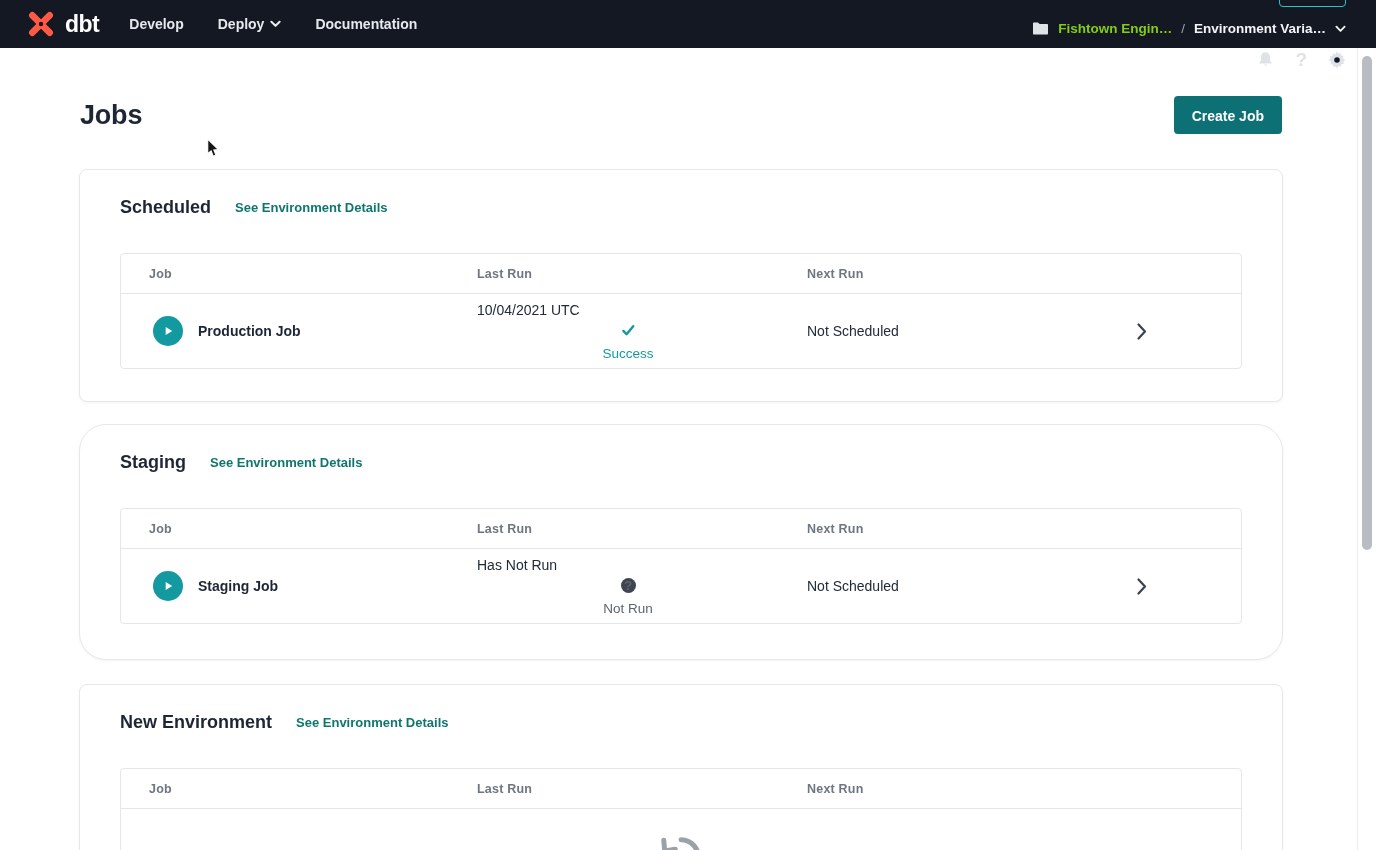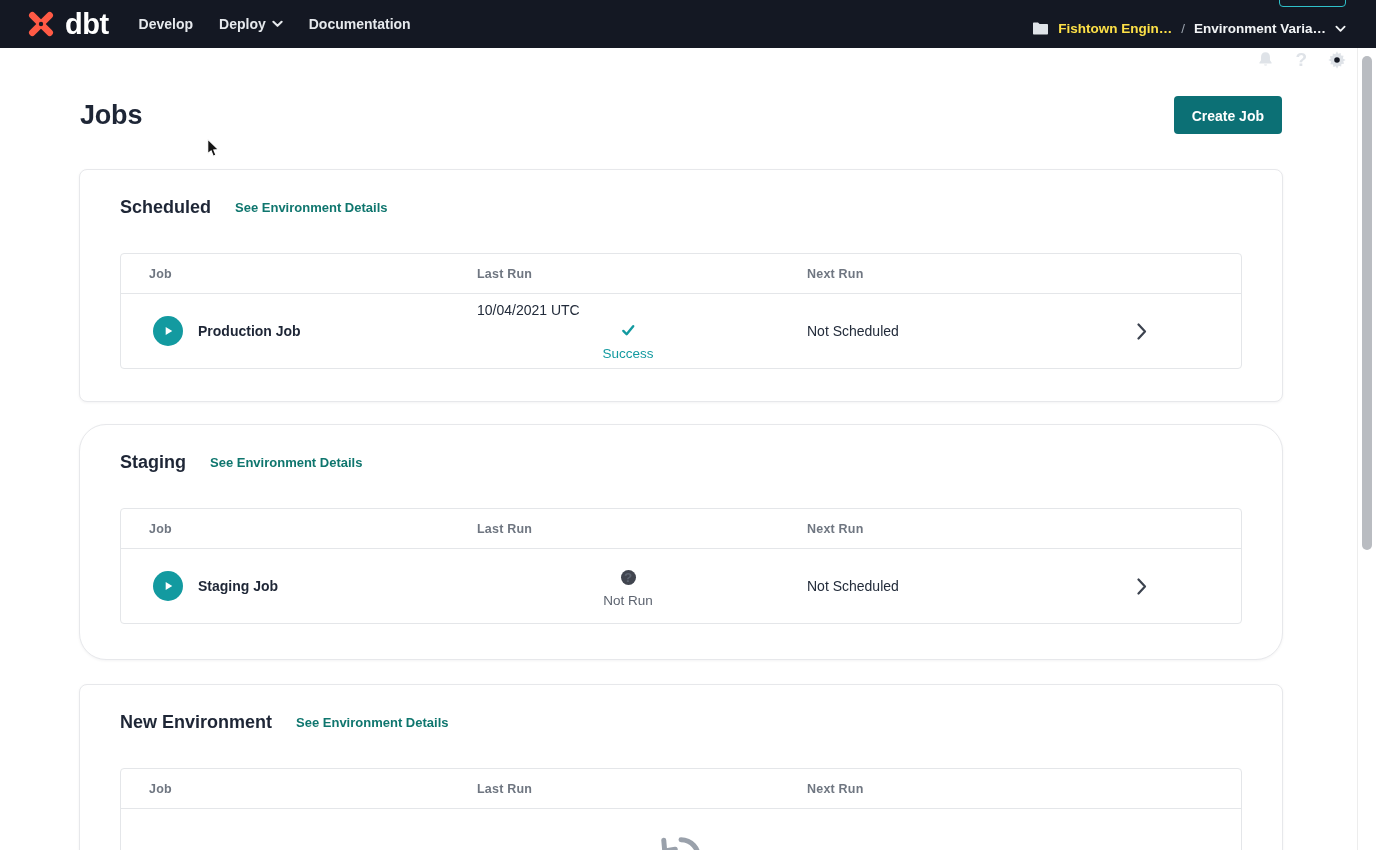--- a/index.html
+++ b/index.html
@@ -4,30 +4,30 @@
 <style>
   * { margin:0; padding:0; box-sizing:border-box; }
   html,body { width:1376px; height:850px; overflow:hidden; background:#fff;
     font-family:"Liberation Sans", sans-serif; position:relative; }
 
   
   .nav { position:absolute; top:0; left:0; width:1376px; height:48px; background:#141823;
     display:flex; align-items:center; justify-content:space-between; padding:0 30px 0 24px; z-index:10; }
   .nav-left { display:flex; align-items:center; }
   .brand { display:flex; align-items:center; gap:7px; cursor:pointer; margin-right:30px; }
-  .brand-text { color:#fff; font-size:29px; font-weight:800; letter-spacing:-0.5px; }
-  .nav-links { display:flex; align-items:center; gap:26px; }
+  .brand-text { color:#fff; font-size:23px; font-weight:800; letter-spacing:-0.5px; }
+  .nav-links { display:flex; align-items:center; gap:34px; }
   .nav-link { color:#e6e9ed; font-size:14px; font-weight:700; text-decoration:none;
     display:flex; align-items:center; gap:6px; cursor:pointer; }
   .nav-right { display:flex; align-items:flex-end; gap:14px;flex-direction:column; }
   .beta-btn { background:transparent; border:1.5px solid #2fc0c9; color:#2fc0c9; border-radius:4px;
     height:28px; padding:0 10px; font-size:13px; font-weight:700; display:flex; align-items:center; gap:7px;
     cursor:pointer; font-family:inherit; }
   .breadcrumb { display:flex; align-items:center; gap:9px; color:#fff; cursor:pointer; }
-  .crumb-project { font-size:13.5px; font-weight:700; color:#fde047; }
+  .crumb-project { font-size:13.5px; font-weight:700; color:#84cc16; }
   .crumb-sep { font-size:13.5px; color:#9aa1ac; }
   .crumb-page { font-size:13.5px; font-weight:600; color:#f2f4f6; }
   .nav-icons { display:flex; align-items:center; gap:21px; }
   .nav-icon { display:flex; align-items:center; cursor:pointer; }
   .q-icon { color:#dfe3e8; font-size:19px; font-weight:800; line-height:1; }
 
   
   .page-head { position:absolute; top:96px; left:80px; width:1202px; display:flex;
     align-items:center; justify-content:space-between; }
   .page-title { font-size:27px; font-weight:700; color:#1e2636; letter-spacing:-0.2px; }
@@ -221,20 +221,21 @@
         <button class="play-btn">
           <span style="display:flex">
             <svg width="14" height="14" viewBox="0 0 18 18">
                 <polygon points="6,4 14.5,9 6,14" fill="#fff"></polygon>
               </svg>
           </span>
         </button>
         <span class="job-name">Staging Job</span>
       </div>
       <div class="lastrun-cell">
+        <div class="lr-date">Has Not Run</div>
         <div class="lr-status notrun">
           <span class="qmark-circle">?</span>
           <span>Not Run</span>
         </div>
       </div>
       <div class="nextrun-cell">Not Scheduled</div>
       <div class="chev-cell">
         <span style="display:flex">
           <svg width="10" height="17" viewBox="0 0 10 17">
               <path d="M1.5 1.5 L8 8.5 L1.5 15.5" fill="none" stroke="#3c434f" stroke-width="2.2" stroke-linecap="round" stroke-linejoin="round"></path>

